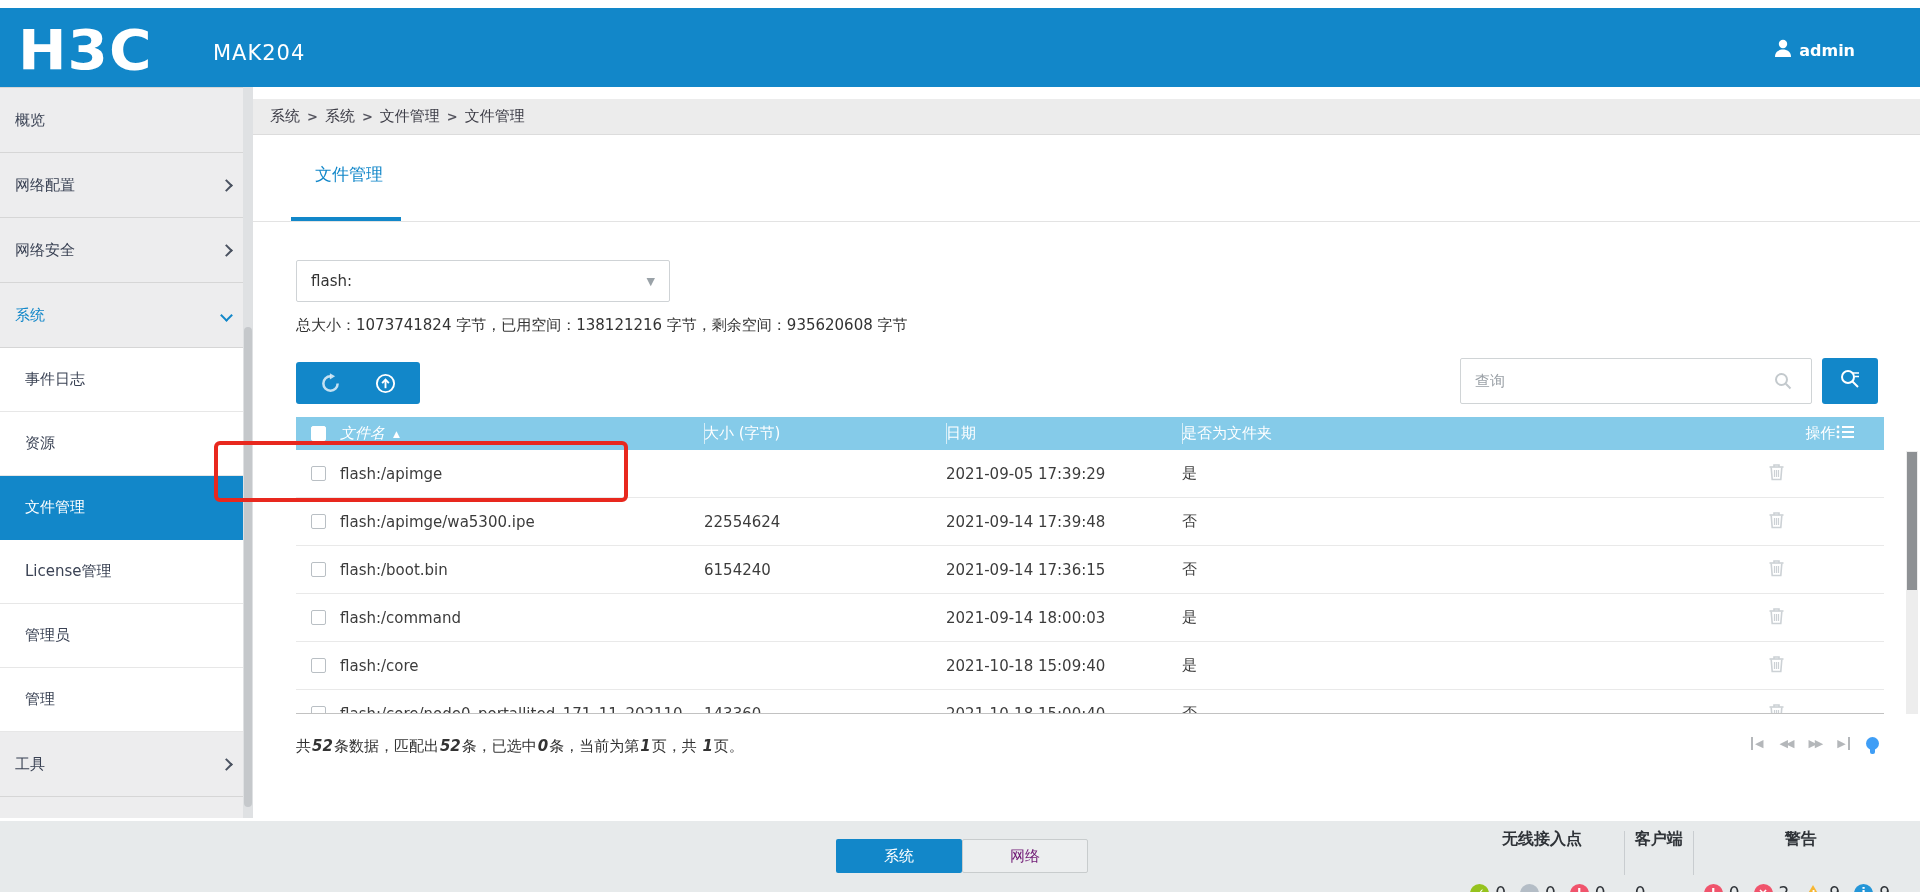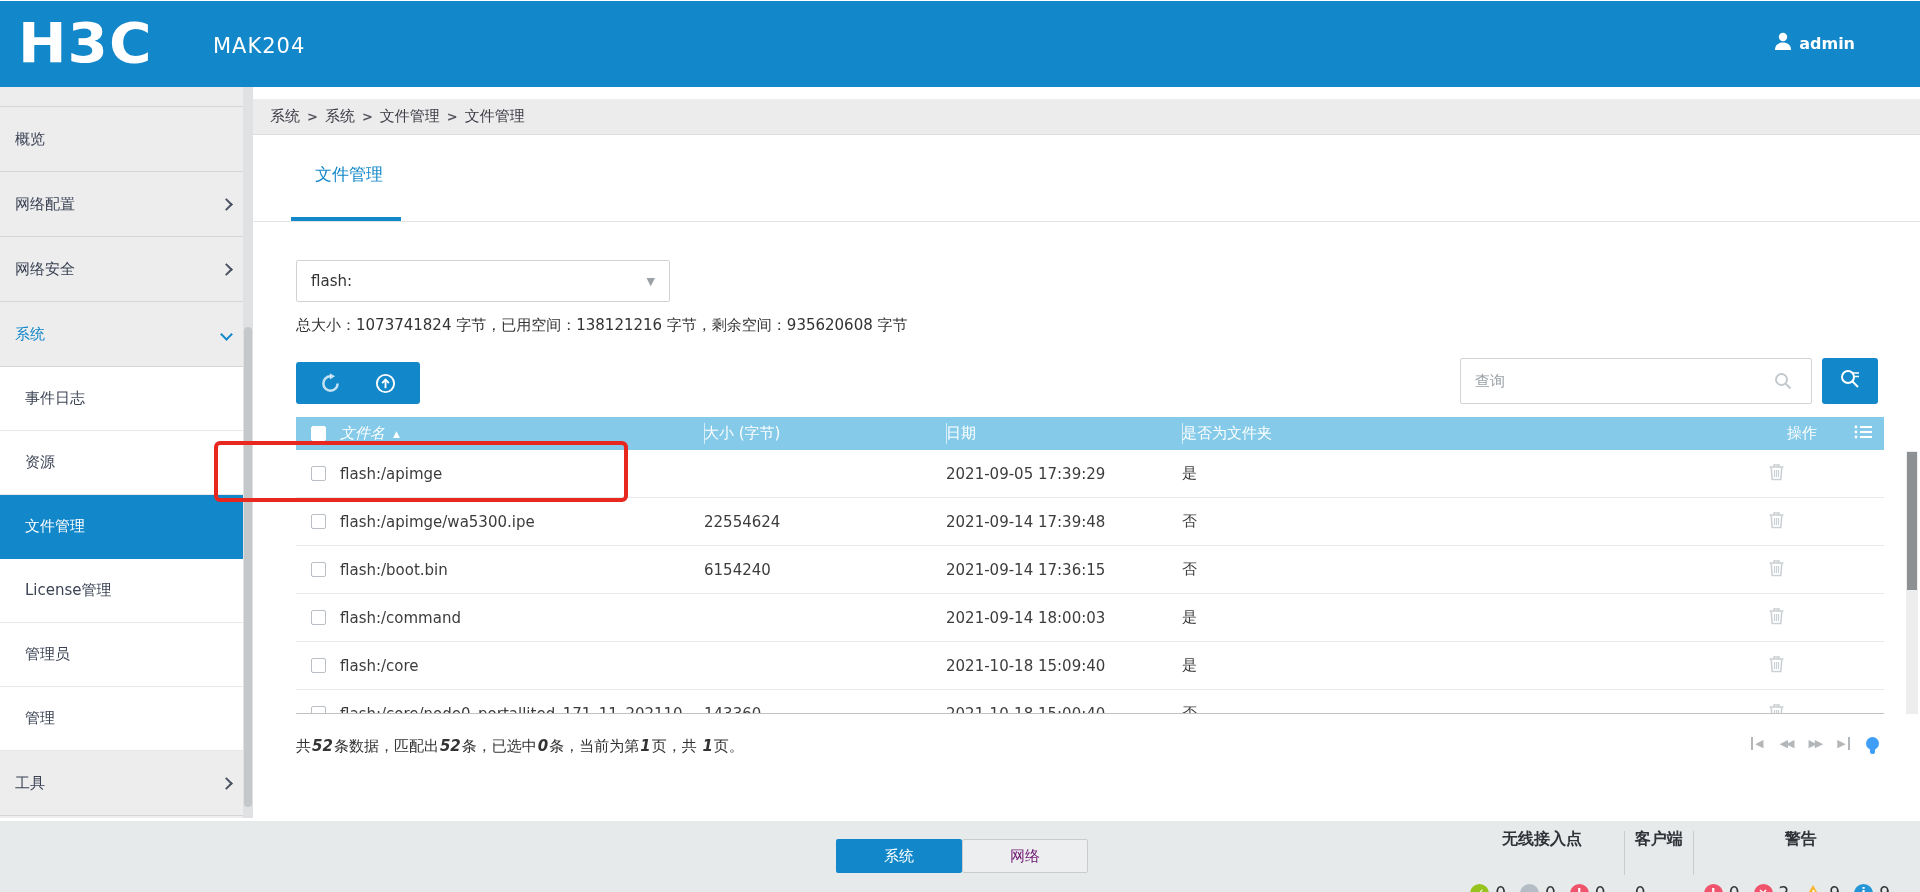--- a/index.html
+++ b/index.html
@@ -1,27 +1,27 @@
 <!DOCTYPE html>
 <html><head>
 <meta charset="utf-8">
 <style>
   * { margin:0; padding:0; box-sizing:border-box; }
   html,body { width:1920px; height:892px; overflow:hidden; }
   body { font-family:"DejaVu Sans","Liberation Sans",sans-serif; background:#ffffff; position:relative; }
 
   
-  .top-header { position:absolute; left:0; top:1px; width:1920px; height:100px; background:#1287c9; }
+  .top-header { position:absolute; left:0; top:8px; width:1920px; height:100px; background:#1287c9; }
   .logo { position:absolute; left:18px; top:8px; color:#fff; font-size:58px; font-weight:800; letter-spacing:1px; transform:scaleY(.96); }
   .device-name { position:absolute; left:213px; top:33px; color:#fff; font-size:21px; font-weight:400; letter-spacing:1px; }
   .admin-box { position:absolute; right:65px; top:28px; display:flex; align-items:center; gap:4px; color:#fff; font-size:16px; font-weight:700; }
 
   
   .sidebar { position:absolute; left:0; top:87px; width:253px; height:731px; background:#ededee; }
-  .sidebar-menu { margin-top:19px; border-top:1px solid #d6d6d6; }
+  .sidebar-menu { border-top:1px solid #d6d6d6; }
   .side-item { position:relative; display:flex; align-items:center; font-size:15px; color:#3a4254; cursor:pointer; }
   .side-item.top { height:65px; background:#ededee; padding-left:15px; border-bottom:1px solid #d6d6d6; }
   .side-item.sub { height:64px; background:#ffffff; padding-left:25px; border-bottom:1px solid #e7e7e7; }
   .side-item.selected { color:#1287c9; }
   .side-item.active { background:#1287c9; color:#ffffff; border-bottom:1px solid #1287c9; }
   .chev { position:absolute; right:22px; width:9px; height:9px; border-right:2px solid #4a5260; border-bottom:2px solid #4a5260; }
   .chev.right { transform:rotate(-45deg); }
   .chev.down { transform:rotate(45deg); border-color:#1287c9; }
   .sidebar-scrollbar { position:absolute; right:0; top:0; width:10px; height:731px; background:#dfe1e3; }
   .sidebar-scrollbar .thumb { position:absolute; left:1px; width:8px; top:240px; height:480px; background:#c5c8cb; border-radius:4px; }
@@ -55,21 +55,21 @@
   .t-header .cell { position:relative; height:33px; display:flex; align-items:center; }
   .t-header .cell.div-line::before { content:''; position:absolute; left:0; top:6px; height:21px; width:1px; background:rgba(255,255,255,.65); }
   .col-name-h { font-style:italic; }
   .sort-asc { font-size:9px; margin-left:8px; color:#fff; font-style:normal; }
   .t-body { height:264px; overflow:hidden; border-bottom:1px solid #c2c2c2; }
   .t-row { height:48px; border-bottom:1px solid #e9e9e9; font-size:15px; color:#3c3c3c; background:#fff; }
   .cell-center { display:flex; justify-content:center; }
   .checkbox { width:15px; height:15px; border:1px solid #b9bfc4; border-radius:2px; background:#fff; display:inline-block; cursor:pointer; }
   .t-header .checkbox { border-color:#fff; }
   .op-cell { display:flex; align-items:center; padding-left:8px; }
-  .op-head { padding-left:27px; display:flex; align-items:center; justify-content:space-between; padding-right:11px; }
+  .op-head { padding-left:27px; display:flex; align-items:center; justify-content:center; padding-right:11px; }
   .trash { cursor:pointer; }
 
   .table-scrollbar { position:absolute; left:1653px; top:364px; width:12px; height:263px; background:#ededed; }
   .table-scrollbar .thumb { position:absolute; left:1px; top:1px; width:10px; height:138px; background:#8e9194; }
 
   
   .table-footer-text { position:absolute; left:43px; top:650px; font-size:15px; color:#333; }
   .table-footer-text .num { font-style:italic; font-weight:700; padding:0 1px; }
   .pagination { position:absolute; left:1498px; top:650px; display:flex; align-items:center; gap:16px; color:#b4b7ba; font-size:11px; }
   .pg { cursor:pointer; user-select:none; letter-spacing:-2px; }

